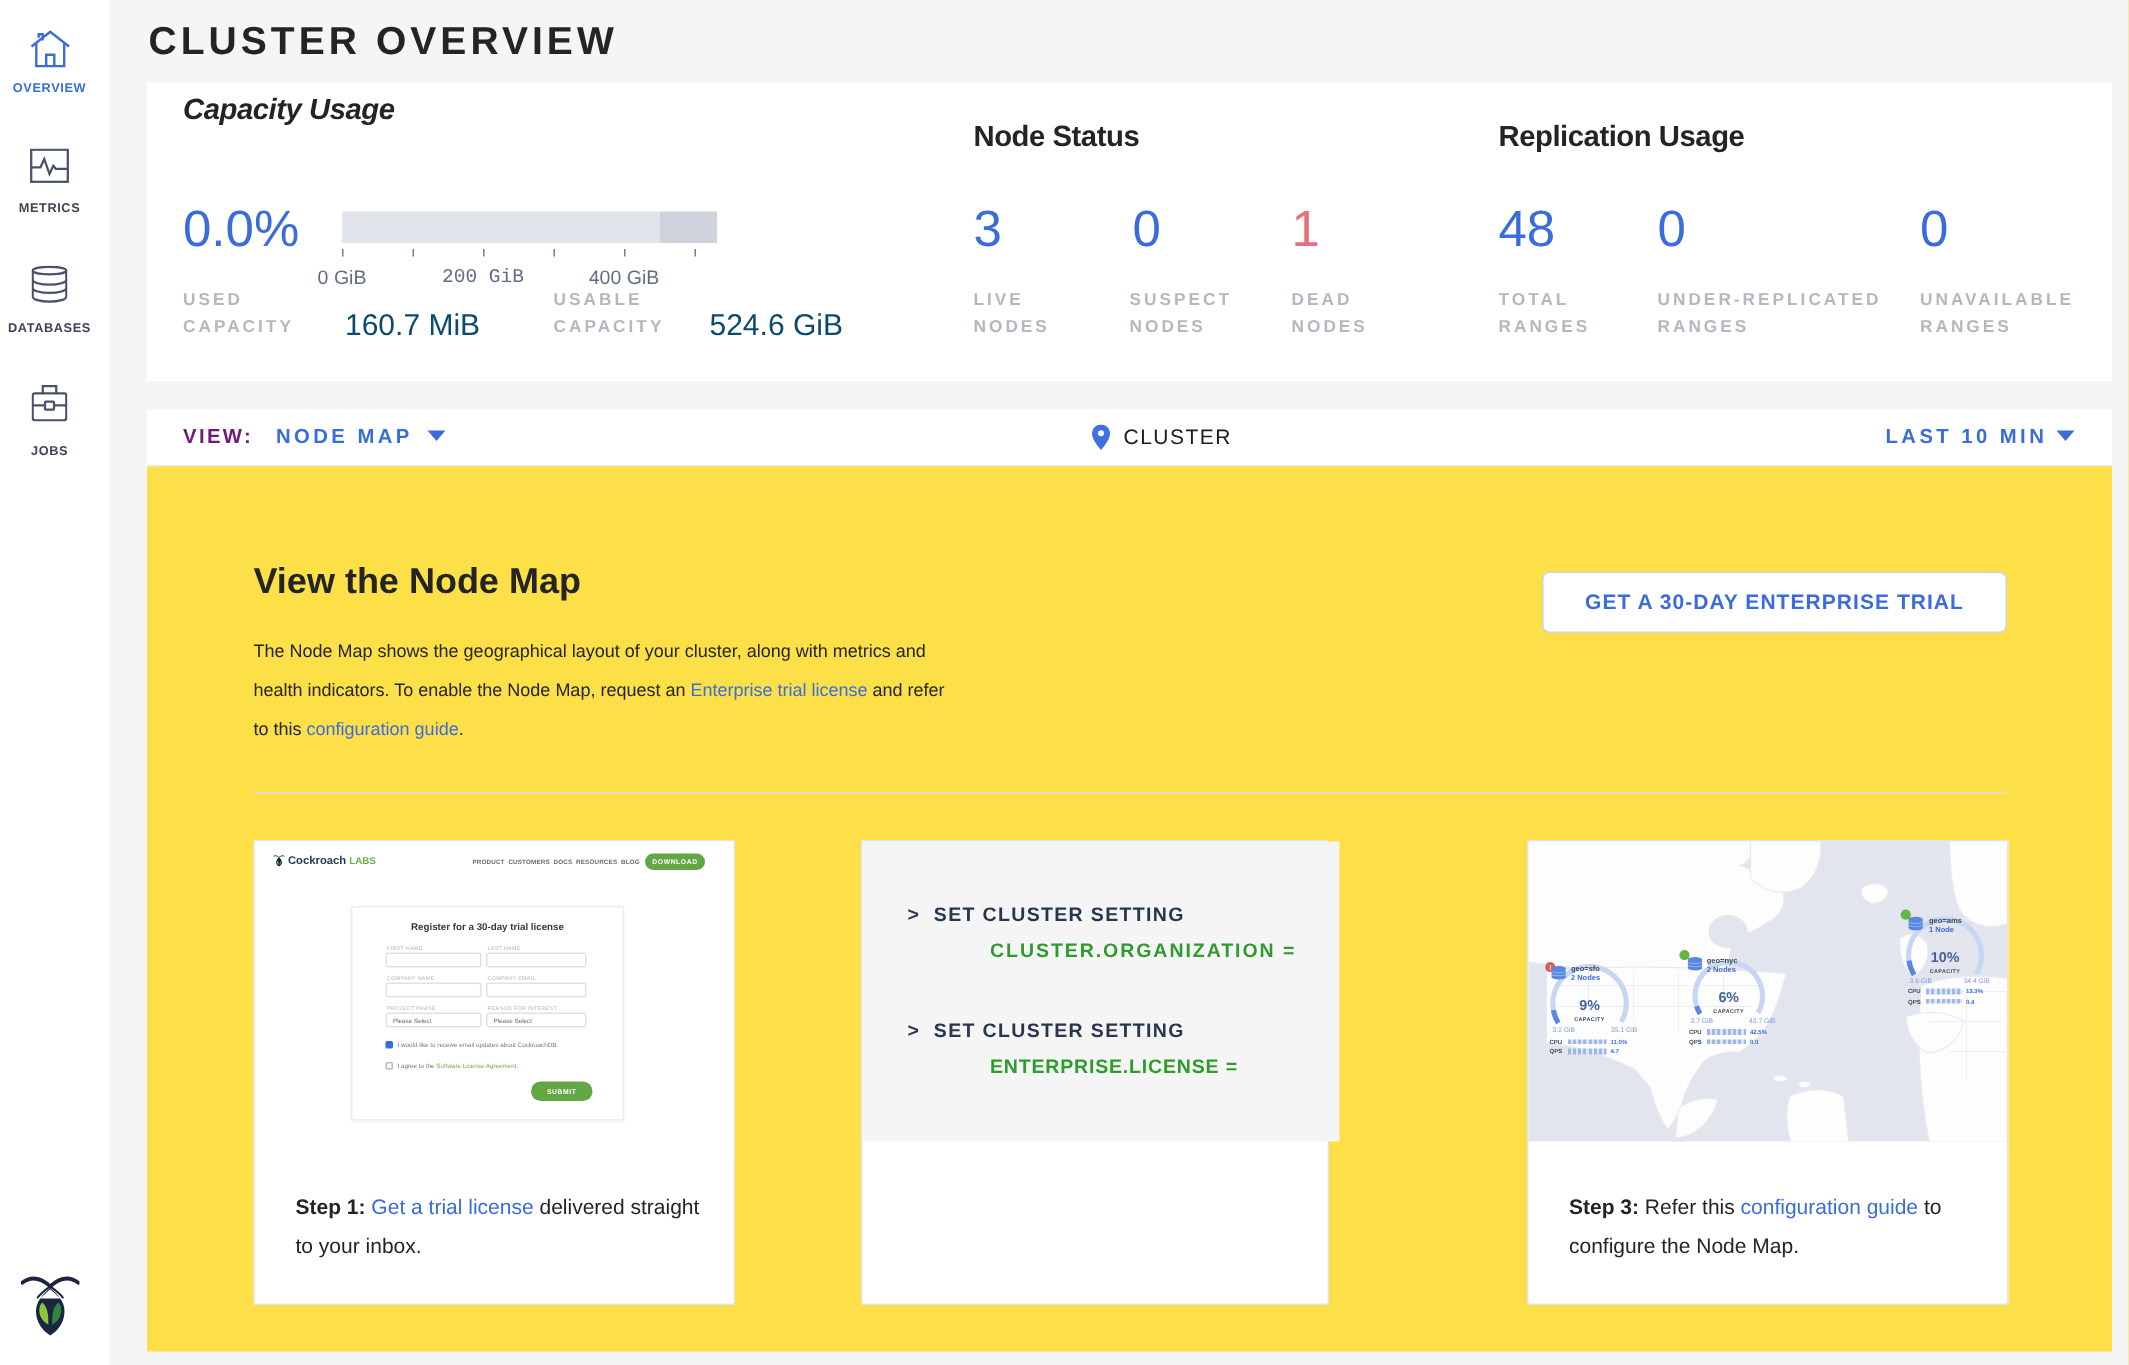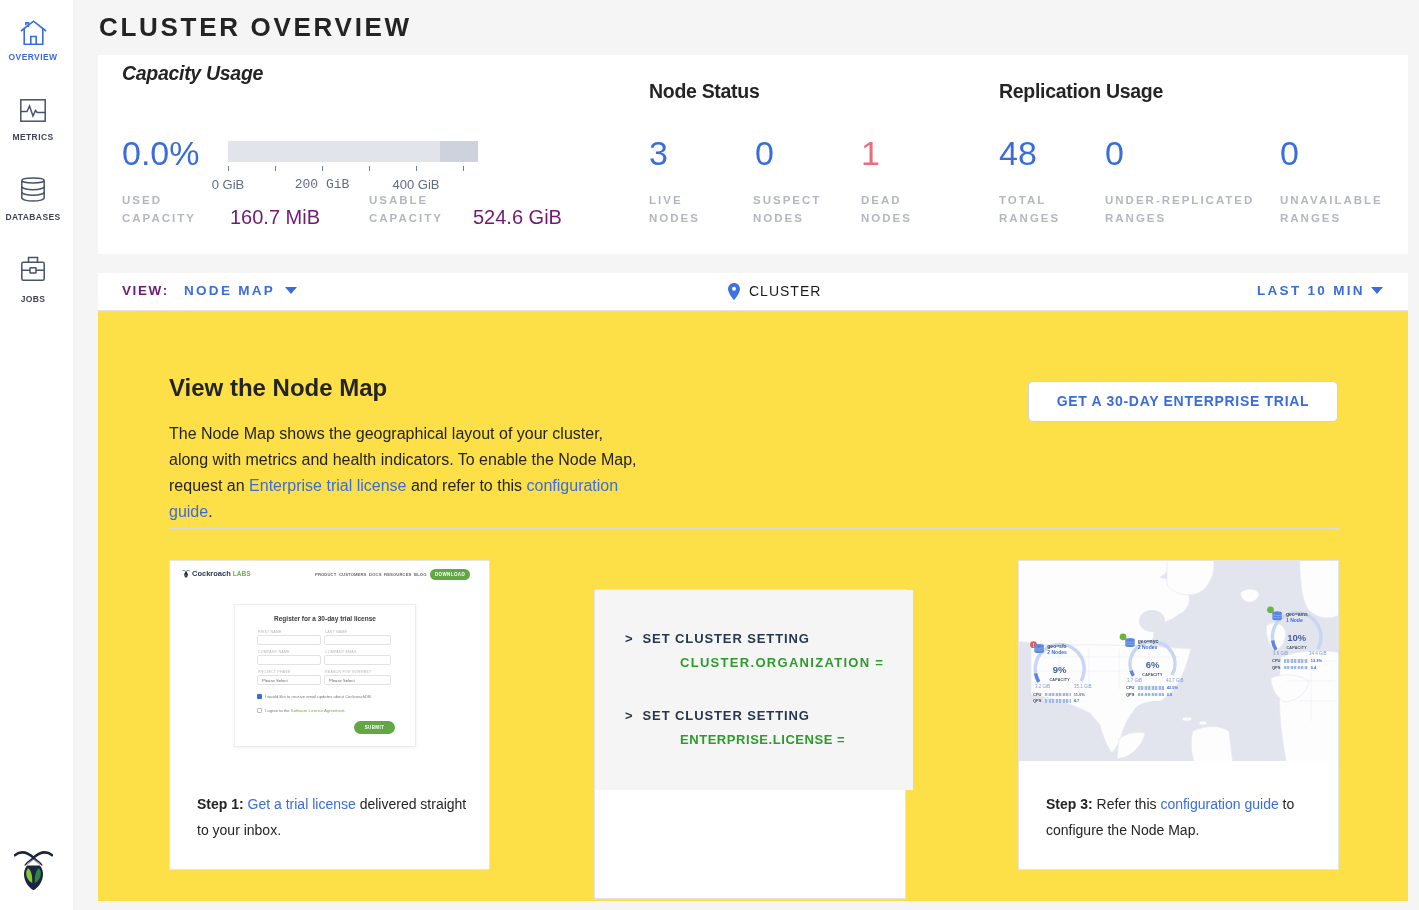--- a/index.html
+++ b/index.html
@@ -11,31 +11,31 @@
 .navitem { position:absolute; width:66px; text-align:center; }
 .navlabel { font-size:8.5px; font-weight:bold; letter-spacing:0.4px; color:#3e4556; display:block; }
 .navlabel.act { color:#3b6cdb; }
 
 #h1 { position:absolute; left:99px; top:12px; font-size:26px; font-weight:600; letter-spacing:2.7px; color:#242424; }
 
 #stats { position:absolute; left:98px; top:55px; width:1310px; height:199px; background:#ffffff; }
 .sechead { position:absolute; font-size:19.5px; font-weight:600; letter-spacing:-0.3px; color:#242424; }
 .bignum { position:absolute; font-size:34px; line-height:34px; color:#3b6cdb; }
 .smallcap { position:absolute; font-size:11.5px; line-height:18px; letter-spacing:2px; color:#b3b7bf; font-weight:600; }
-.val { position:absolute; font-size:20px; color:#701a75; }
+.val { position:absolute; font-size:20px; color:#0c4a6e; }
 .tick { position:absolute; width:1px; height:5px; background:#717d92; top:111px; }
 .ticklab { position:absolute; top:122px; font-size:13px; color:#5f6c87; transform:translateX(-50%); }
 
 #toolbar { position:absolute; left:98px; top:273px; width:1310px; height:38px; background:#ffffff; border-bottom:1px solid #e4e4e4; }
 .tbtext { position:absolute; font-size:13.5px; letter-spacing:1.6px; font-weight:600; }
 .tri { display:inline-block; width:0; height:0; border-left:6px solid transparent; border-right:6px solid transparent; border-top:7px solid #3b6cdb; vertical-align:middle; }
 
 #panel { position:absolute; left:98px; top:311px; width:1310px; height:590px; background:#fde047; }
 #panel h2 { position:absolute; left:71px; top:63px; font-size:24px; font-weight:600; color:#242424; }
-#para { position:absolute; left:71px; top:110px; width:470px; font-size:16px; line-height:26px; color:#242424; }
+#para { position:absolute; left:71px; top:110px; width:470px; font-size:12px; line-height:26px; color:#242424; }
 #para a { color:#3b6cdb; text-decoration:none; }
 #trialbtn { position:absolute; left:930px; top:70px; width:310px; height:41px; border:1px solid #cdd2dc; border-radius:5px; background:#fff; color:#3b6cdb; font-size:14px; letter-spacing:0.7px; font-weight:600; text-align:center; line-height:39px; }
 #hr { position:absolute; left:71px; top:217px; width:1170px; height:1px; background:#dcdcdc; }
 .stepcard { position:absolute; top:249px; width:321px; height:310px; background:#fff; border:1px solid #e4e4e4; }
 .caption { position:absolute; left:27px; top:230px; width:272px; font-size:14px; line-height:26px; color:#242424; }
 .caption b { font-weight:bold; }
 .caption a { color:#3b6cdb; text-decoration:none; }
 
 #mini { position:absolute; left:0; top:0; width:319px; height:215px; background:#fff; overflow:hidden; }
 #mini .t { position:absolute; white-space:nowrap; }
@@ -191,21 +191,21 @@
         <div class="abs" style="left:22px; top:89px; width:4.5px; height:4.5px; background:#3b6cdb; border-radius:1px;"></div>
         <div class="ftxt" style="left:30px; top:89px; color:#777;">I would like to receive email updates about CockroachDB.</div>
         <div class="abs" style="left:22px; top:103px; width:4.5px; height:4.5px; background:#fff; border:0.5px solid #bbb; border-radius:1px;"></div>
         <div class="ftxt" style="left:30px; top:103px; color:#777;">I agree to the <span style="color:#6fae4c;">Software License Agreement</span>.</div>
         <div class="gpill" style="left:119px; top:116px; width:41px; height:13px; line-height:13px;">SUBMIT</div>
       </div>
     </div>
     <div class="caption"><b>Step 1:</b> <a>Get a trial license</a> delivered straight to your inbox.</div>
   </div>
 
-  <div class="stepcard" style="left:496px; width:312px;margin-top:29px;">
+  <div class="stepcard" style="left:476px; width:312px;">
     <div class="abs" style="left:0; top:0; width:318px; height:200px; background:#f5f5f5;"></div>
     <div class="abs" style="left:30px; top:40.5px; font-size:13px; font-weight:bold; letter-spacing:0.9px; color:#26374e;">&gt;&nbsp; SET CLUSTER SETTING</div>
     <div class="abs" style="left:85px; top:64.5px; font-size:13px; font-weight:bold; letter-spacing:1.3px; color:#2d9c2d;">CLUSTER.ORGANIZATION =</div>
     <div class="abs" style="left:30px; top:118px; font-size:13px; font-weight:bold; letter-spacing:0.9px; color:#26374e;">&gt;&nbsp; SET CLUSTER SETTING</div>
     <div class="abs" style="left:85px; top:142px; font-size:13px; font-weight:bold; letter-spacing:0.55px; color:#2d9c2d;">ENTERPRISE.LICENSE =</div>
   </div>
 
   <div class="stepcard" style="left:920px;">
     <div id="map">
       <svg width="319" height="200" viewBox="0 0 319 200" style="position:absolute; left:0; top:0;">

